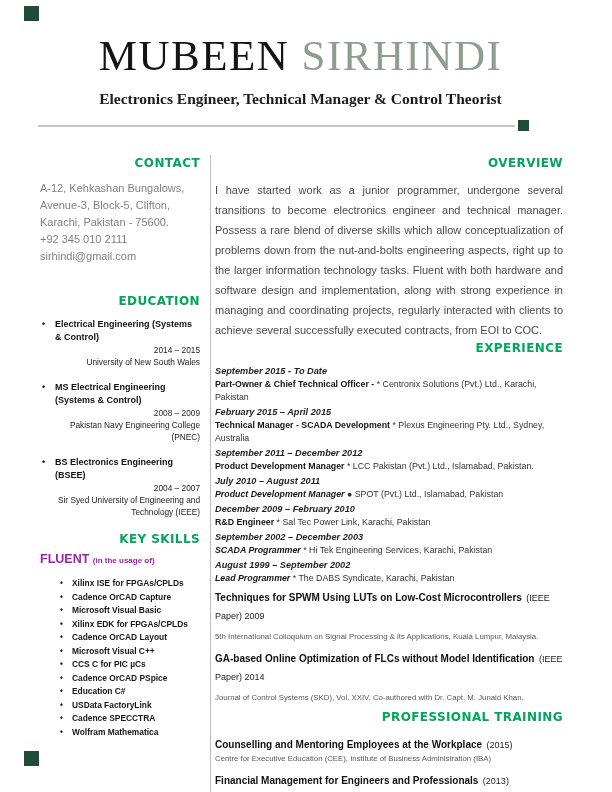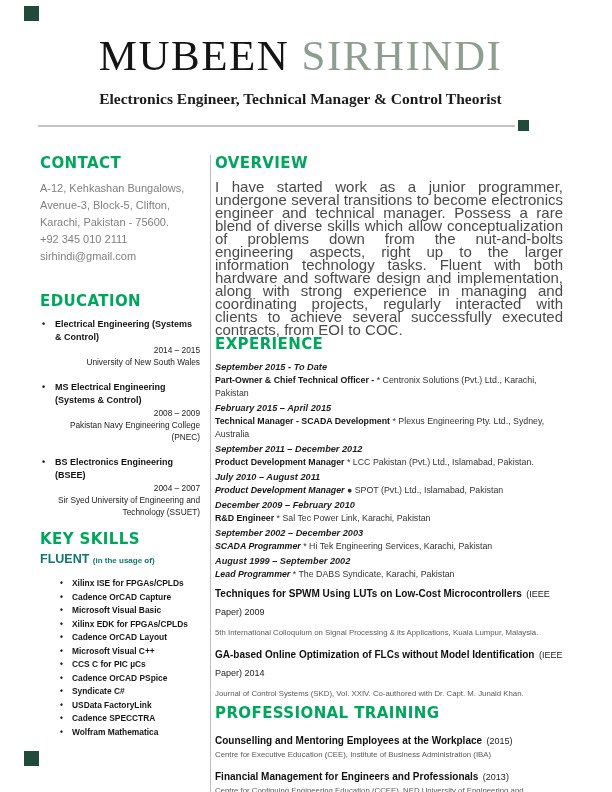--- a/index.html
+++ b/index.html
@@ -27,48 +27,48 @@
   .rule { flex:1; height:2px; background:#c4c4c4; }
   .rule-square { width:11px; height:11px; background:#204a3a; margin-left:3px; }
 
   
   .columns { display:flex; align-items:stretch; padding:24px 38px 0 40px; min-height:582px; box-sizing:border-box; }
   .col-left  { width:170px; padding-right:10px; box-sizing:border-box; }
   .col-right { flex:1; padding-left:4px; border-left:1px solid #bdbdbd; box-sizing:border-box; }
 
   h2.section {
     font-family:"DejaVu Sans", sans-serif;
-    font-size:15px; font-weight:700; color:#00a65c;
-    letter-spacing:0.4px; margin:0 0 9px 0; line-height:16px;
+    font-size:12px; font-weight:700; color:#00a65c;
+    letter-spacing:0.4px; margin:0 0 9px 0; line-height:16px;text-align:right;
   }
   .mt-ed  { margin-top:28px; }
   .mt-ks  { }
   .mt-exp { margin-top:14px; }
   .mt-pub { margin-top:16px; }
   .mt-tr  { margin-top:12px; }
 
   
   .contact-text { color:#7f7f7f; font-size:11px; line-height:17px; }
 
   
   .edu-item { margin-bottom:13px; }
   .edu-title { display:flex; font-size:9px; font-weight:700; color:#111111; line-height:13px; }
   .edu-title .bullet { width:15px; padding-left:2px; box-sizing:border-box; }
   .edu-title .text { flex:1; }
   .edu-years, .edu-inst { text-align:right; font-size:8.3px; color:#222222; line-height:12px; }
 
   
-  .fluent { color:#0f766e; font-weight:700; font-size:12.5px; margin-top:4px; line-height:16px; }
+  .fluent { color:#a21caf; font-weight:700; font-size:12.5px; margin-top:4px; line-height:16px; }
   .fluent .note { font-size:8px; font-weight:700; }
   .skills { margin-top:8px; }
   .skill { display:flex; padding-left:20px; font-size:8.4px; font-weight:700; color:#161616; line-height:13.5px; }
   .skill .bullet { width:12px; }
 
   
-  .overview-text { font-size:15px; color:#4a4a4a; line-height:13px; text-align:justify; }
+  .overview-text { font-size:11px; color:#4a4a4a; line-height:20px; text-align:justify; }
 
   
   .exp-item { margin-bottom:2px; }
   .exp-dates { font-weight:700; font-style:italic; font-size:9.2px; color:#1f1f1f; line-height:13px; }
   .exp-line { font-size:8.8px; line-height:13px; }
   .exp-role { font-weight:700; color:#151515; }
   .exp-role.it { font-style:italic; }
   .exp-co { color:#333333; }
 
   
@@ -132,21 +132,21 @@
           <div class="edu-years">2008 – 2009</div>
           <div class="edu-inst">Pakistan Navy Engineering College (PNEC)</div>
         </div>
 
         <div class="edu-item">
           <div class="edu-title">
               <span class="bullet">•</span>
               <span class="text">BS Electronics Engineering (BSEE)</span>
             </div>
           <div class="edu-years">2004 – 2007</div>
-          <div class="edu-inst">Sir Syed University of Engineering and Technology (SSUET)</div>
+          <div class="edu-inst">Sir Syed University of Engineering and Technology (IEEE)</div>
         </div>
       </section>
 
       <section class="mt-ks">
         <h2 class="section" style="margin-bottom:2px;">KEY SKILLS</h2>
         <div class="fluent"><span>FLUENT</span> <span class="note">(in the usage of)</span></div>
         <div class="skills">
           <div class="skill">
               <span class="bullet">•</span>
               <span>Xilinx ISE for FPGAs/CPLDs</span>
@@ -174,21 +174,21 @@
           <div class="skill">
               <span class="bullet">•</span>
               <span>CCS C for PIC µCs</span>
             </div>
           <div class="skill">
               <span class="bullet">•</span>
               <span>Cadence OrCAD PSpice</span>
             </div>
           <div class="skill">
               <span class="bullet">•</span>
-              <span>Syndicate C#</span>
+              <span>Education C#</span>
             </div>
           <div class="skill">
               <span class="bullet">•</span>
               <span>USData FactoryLink</span>
             </div>
           <div class="skill">
               <span class="bullet">•</span>
               <span>Cadence SPECCTRA</span>
             </div>
           <div class="skill">

